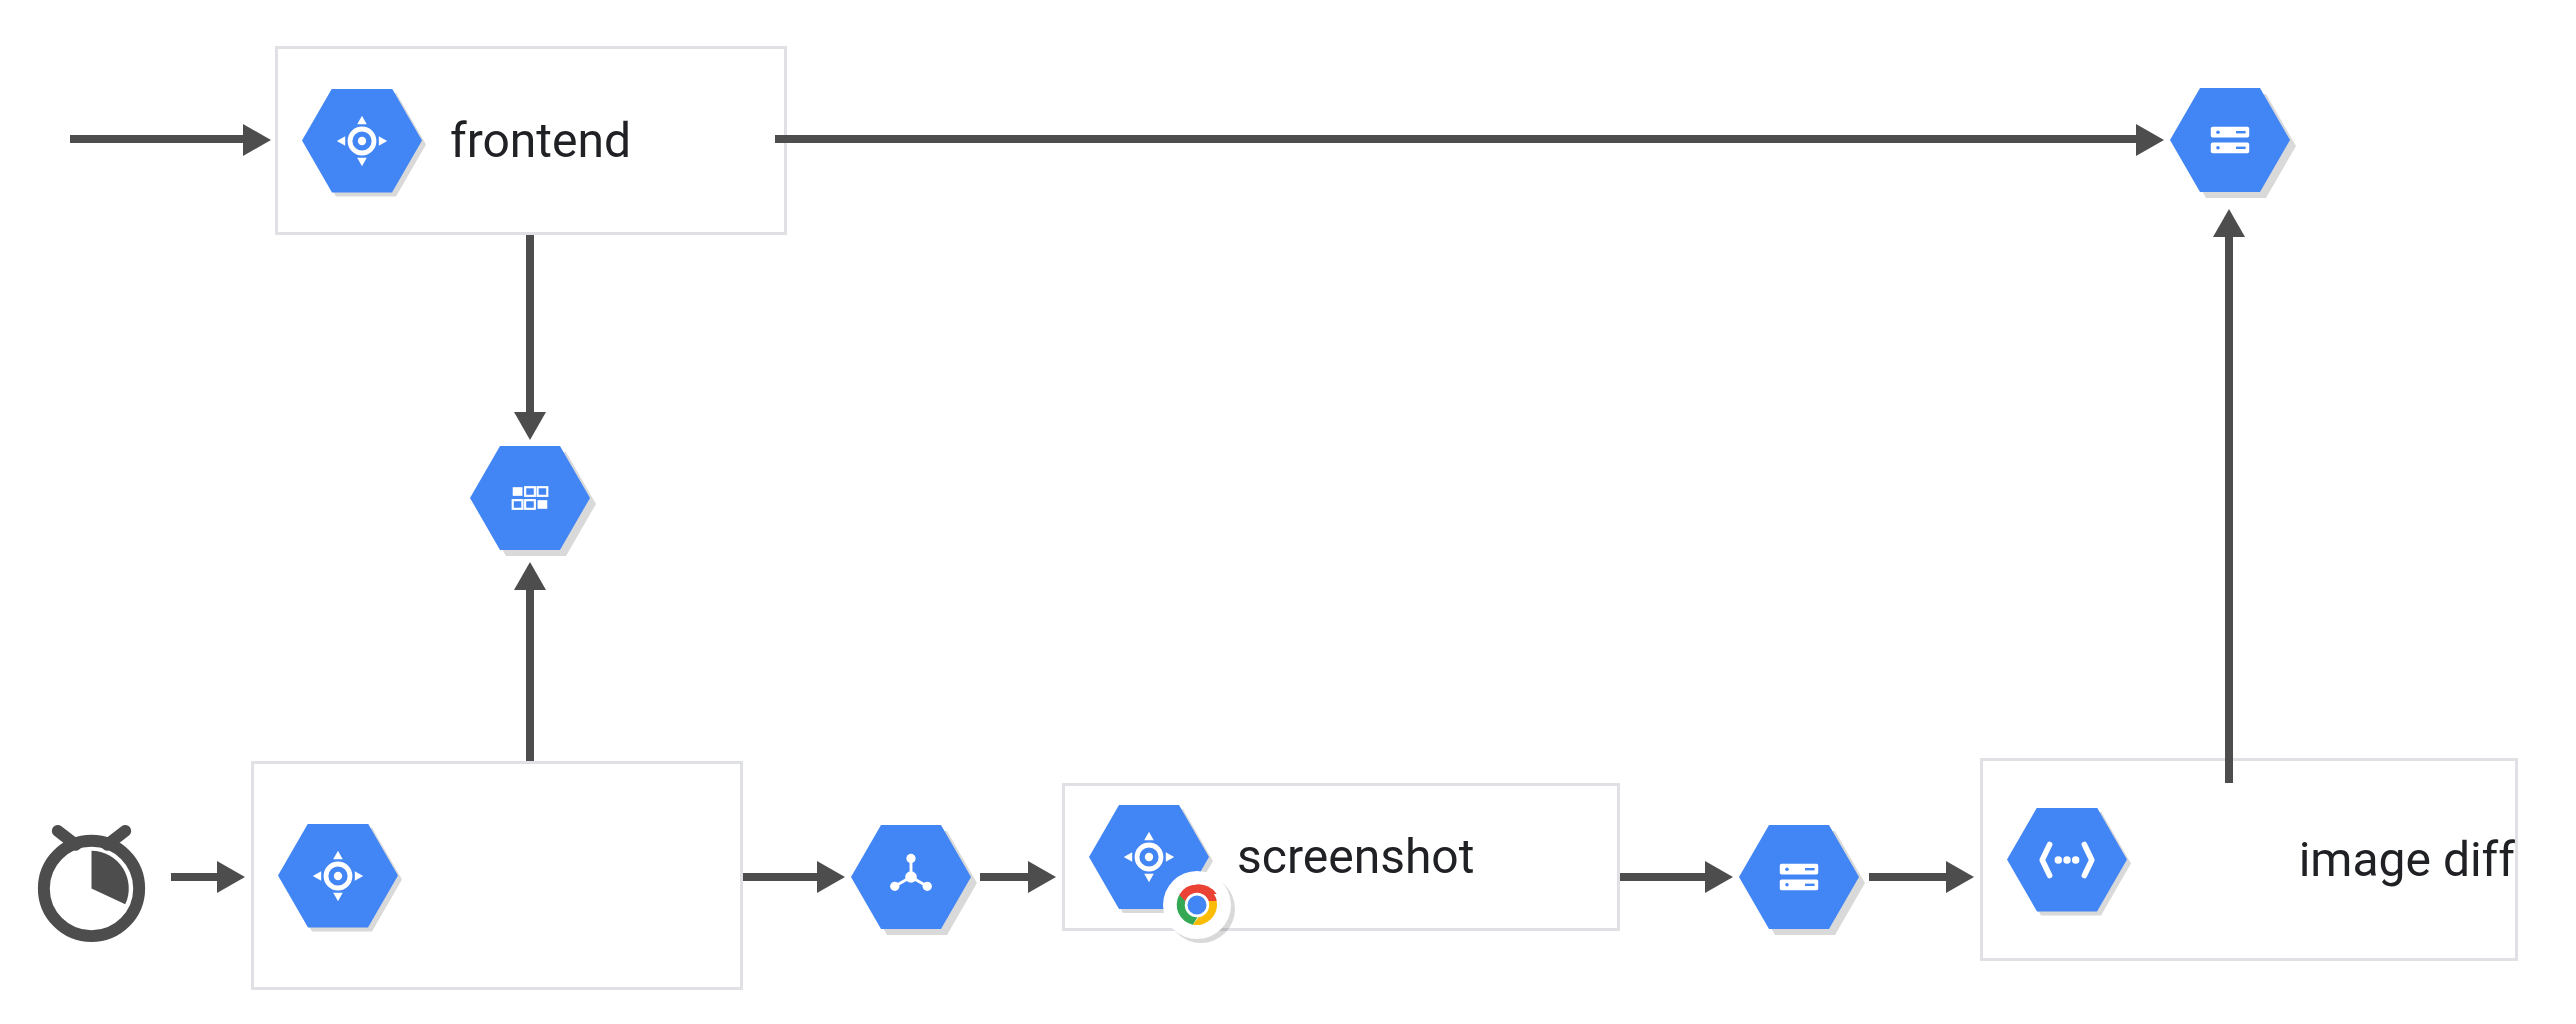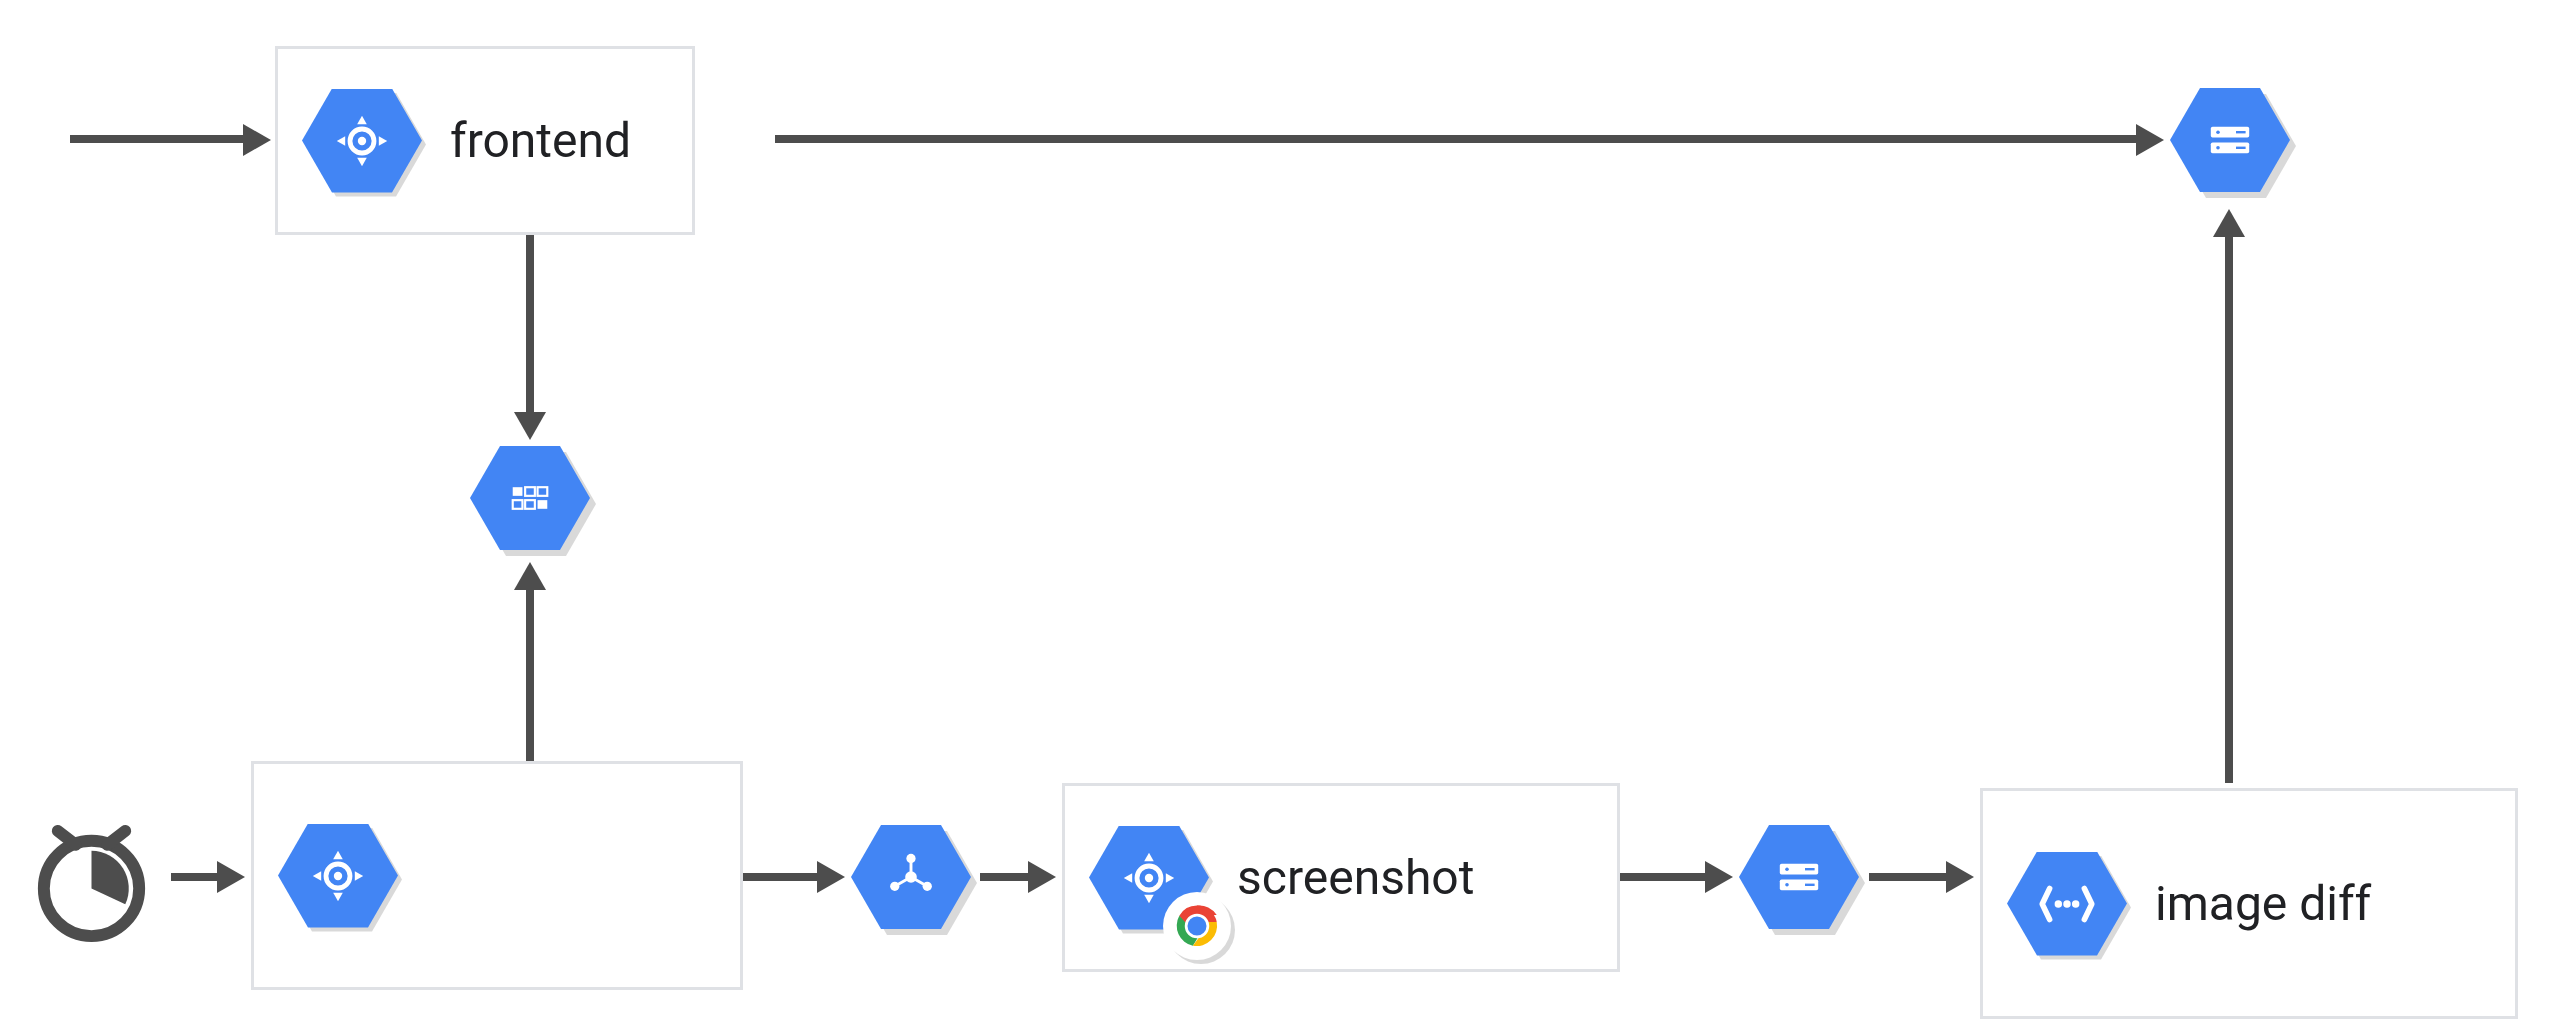--- a/index.html
+++ b/index.html
@@ -82,21 +82,21 @@
     height: 68px;
     border-radius: 50%;
     background: #fff;
   }
 </style>
 </head>
 <body>
 
 <div class="canvas">
 
-  <div class="box" style="left:275px; top:46px; width:420px; height:189px;">
+  <div class="box" style="left:275px; top:46px; width:512px; height:189px;">
     <div class="hex-inline">
       <div class="hex">
         <svg class="icon-svg" width="60" height="60" viewBox="0 0 100 100">
           <circle cx="50" cy="50" r="20" fill="none" stroke="#fff" stroke-width="8"></circle>
           <circle cx="50" cy="50" r="7" fill="#fff"></circle>
           <polygon points="50,8 58,22 42,22" fill="#fff"></polygon>
           <polygon points="50,92 58,78 42,78" fill="#fff"></polygon>
           <polygon points="8,50 22,42 22,58" fill="#fff"></polygon>
           <polygon points="92,50 78,42 78,58" fill="#fff"></polygon>
         </svg>
@@ -113,21 +113,21 @@
           <circle cx="50" cy="50" r="7" fill="#fff"></circle>
           <polygon points="50,8 58,22 42,22" fill="#fff"></polygon>
           <polygon points="50,92 58,78 42,78" fill="#fff"></polygon>
           <polygon points="8,50 22,42 22,58" fill="#fff"></polygon>
           <polygon points="92,50 78,42 78,58" fill="#fff"></polygon>
         </svg>
       </div>
     </div>
   </div>
 
-  <div class="box" style="left:1062px; top:783px; width:558px; height:189px;">
+  <div class="box" style="left:1062px; top:783px; width:558px; height:148px;">
     <div class="hex-inline" style="position:relative;">
       <div class="hex">
         <svg class="icon-svg" width="60" height="60" viewBox="0 0 100 100">
           <circle cx="50" cy="50" r="20" fill="none" stroke="#fff" stroke-width="8"></circle>
           <circle cx="50" cy="50" r="7" fill="#fff"></circle>
           <polygon points="50,8 58,22 42,22" fill="#fff"></polygon>
           <polygon points="50,92 58,78 42,78" fill="#fff"></polygon>
           <polygon points="8,50 22,42 22,58" fill="#fff"></polygon>
           <polygon points="92,50 78,42 78,58" fill="#fff"></polygon>
         </svg>
@@ -140,21 +140,21 @@
           <path d="M24 35 A30 30 0 0 0 44 79 L58 56 A16 16 0 0 1 36 48 Z" fill="#34a853"></path>
           <path d="M44 79 A30 30 0 0 0 79 44 L60 44 A16 16 0 0 1 58 60 Z" fill="#fbbc04"></path>
           <circle cx="50" cy="50" r="16" fill="#4285f4"></circle>
           <circle cx="50" cy="50" r="16" fill="none" stroke="#fff" stroke-width="4"></circle>
         </svg>
       </div>
     </div>
     <span class="label">screenshot</span>
   </div>
 
-  <div class="box" style="left:1980px; top:788px; width:538px; height:231px;">
+  <div class="box" style="left:1980px; top:758px; width:538px; height:203px;justify-content:space-between;">
     <div class="hex-inline">
       <div class="hex">
         <svg class="icon-svg" width="62" height="62" viewBox="0 0 100 100">
           <path d="M22 25 L10 50 L22 75" fill="none" stroke="#fff" stroke-width="9" stroke-linecap="round" stroke-linejoin="round"></path>
           <path d="M78 25 L90 50 L78 75" fill="none" stroke="#fff" stroke-width="9" stroke-linecap="round" stroke-linejoin="round"></path>
           <circle cx="36" cy="50" r="6" fill="#fff"></circle>
           <circle cx="50" cy="50" r="6" fill="#fff"></circle>
           <circle cx="64" cy="50" r="6" fill="#fff"></circle>
         </svg>
       </div>

